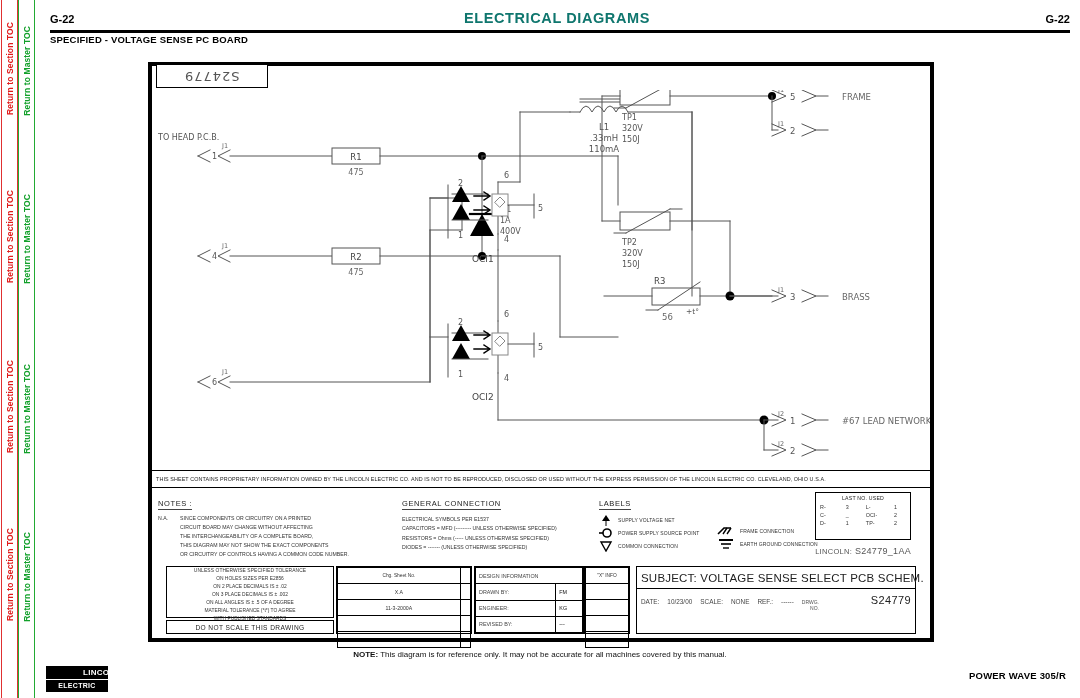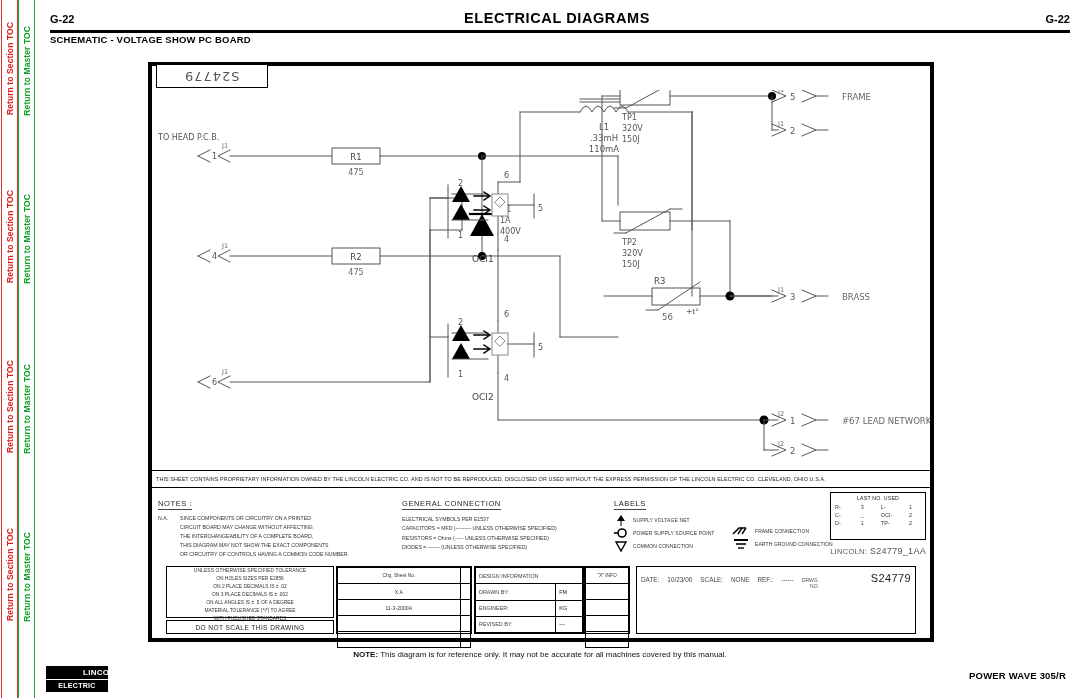--- a/index.html
+++ b/index.html
@@ -20,21 +20,21 @@
   .rail.section .rail-label{color:#e01b1b;}
   .rail.master .rail-label{color:#12a02a;}
 
   
   #page-header{position:absolute;left:34px;top:0;width:1046px;height:46px;}
   .hdr-pg{position:absolute;top:13px;font-size:11px;font-weight:bold;color:#000;}
   .hdr-pg.left{left:16px;}
   .hdr-pg.right{right:10px;}
   .hdr-title{
     position:absolute;left:0;right:0;top:10px;text-align:center;
-    font-size:14.5px;font-weight:bold;letter-spacing:.6px;color:#000000;
+    font-size:14.5px;font-weight:bold;letter-spacing:.6px;color:#0f766e;
   }
   .hdr-rule{position:absolute;left:16px;right:10px;top:30px;height:3px;background:#000;}
   .hdr-sub{position:absolute;left:16px;top:34px;font-size:9.5px;font-weight:bold;letter-spacing:.2px;}
 
   
   #sheet{position:absolute;left:148px;top:62px;width:786px;height:580px;}
   #sheet-border{position:absolute;inset:0;border:4px solid #000;box-sizing:border-box;}
   #dwg-no-box{
     position:absolute;left:8px;top:2px;width:112px;height:24px;
     border:1.5px solid #000;background:#fff;box-sizing:border-box;
@@ -58,21 +58,21 @@
   #proprietary span{font-size:5.4px;letter-spacing:.1px;color:#222;padding-left:4px;white-space:nowrap;}
 
   
   #notes-row{position:absolute;left:4px;top:428px;width:622px;height:72px;}
   .blk-title{font-size:7.5px;letter-spacing:.6px;border-bottom:1px solid #444;display:inline-block;padding-bottom:1px;color:#222;}
   #notes-blk{position:absolute;left:6px;top:2px;width:250px;}
   .note-line{font-size:5.2px;color:#333;white-space:nowrap;line-height:1.75;}
   .note-na{display:inline-block;width:22px;}
   #general-blk{position:absolute;left:250px;top:2px;width:200px;}
   .gen-line{font-size:5.2px;color:#333;white-space:nowrap;line-height:1.8;}
-  #labels-blk{position:absolute;left:462px;top:2px;width:320px;}
+  #labels-blk{position:absolute;left:447px;top:2px;width:320px;}
   .lbl-row{display:flex;align-items:center;gap:5px;margin-top:2px;height:11px;}
   .lbl-txt{font-size:5px;color:#333;white-space:nowrap;letter-spacing:.1px;}
   .lbl-cols{display:flex;}
   .lbl-col{width:118px;}
   #lastno{
     position:absolute;right:8px;top:0;width:96px;height:48px;
     border:1px solid #000;box-sizing:border-box;padding:2px 0 0 0;
   }
   #lastno .ln-title{text-align:center;font-size:5.2px;letter-spacing:.2px;color:#222;}
   #lastno table{width:100%;border-collapse:collapse;margin-top:2px;}
@@ -139,21 +139,21 @@
     <div class="rail-label" style="top:364px">Return to Master TOC</div>
     <div class="rail-label" style="top:532px">Return to Master TOC</div>
   </div>
 </div>
 
 <div id="page-header">
   <div class="hdr-pg left">G-22</div>
   <div class="hdr-title">ELECTRICAL  DIAGRAMS</div>
   <div class="hdr-pg right">G-22</div>
   <div class="hdr-rule"></div>
-  <div class="hdr-sub">SCHEMATIC - VOLTAGE SHOW PC BOARD</div>
+  <div class="hdr-sub">SPECIFIED - VOLTAGE SENSE PC BOARD</div>
 </div>
 
 <div id="sheet">
   <div id="sheet-border"></div>
 
   <div id="dwg-no-box">
     <span>S24779</span>
   </div>
 
   <div id="schem">
@@ -577,20 +577,23 @@
               <td></td>
             </tr>
         <tr>
               <td></td>
             </tr>
       </tbody>
         </table>
     </div>
 
     <div class="tb" id="main-blk">
+      <div class="mb-row">
+        <span class="mb-subj">SUBJECT: VOLTAGE SENSE SELECT PCB SCHEM.</span>
+      </div>
       <div class="mb-row mb-foot">
         <span>DATE:</span>
         <span>10/23/00</span>
         <span>SCALE:</span>
         <span>NONE</span>
         <span>REF.:</span>
         <span>------</span>
         <span class="dnlab">
           <span>DRWG.</span><br>
           <span>NO.</span>

